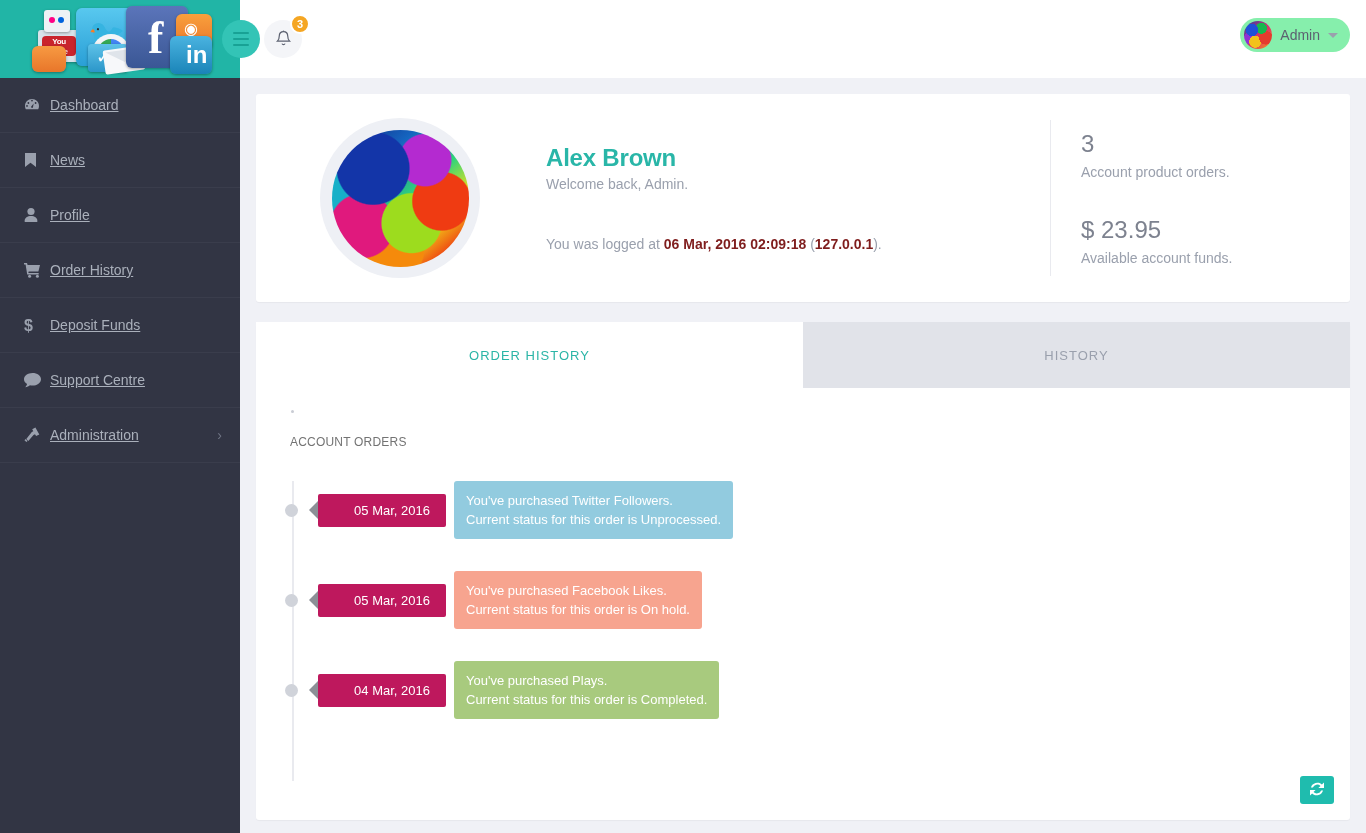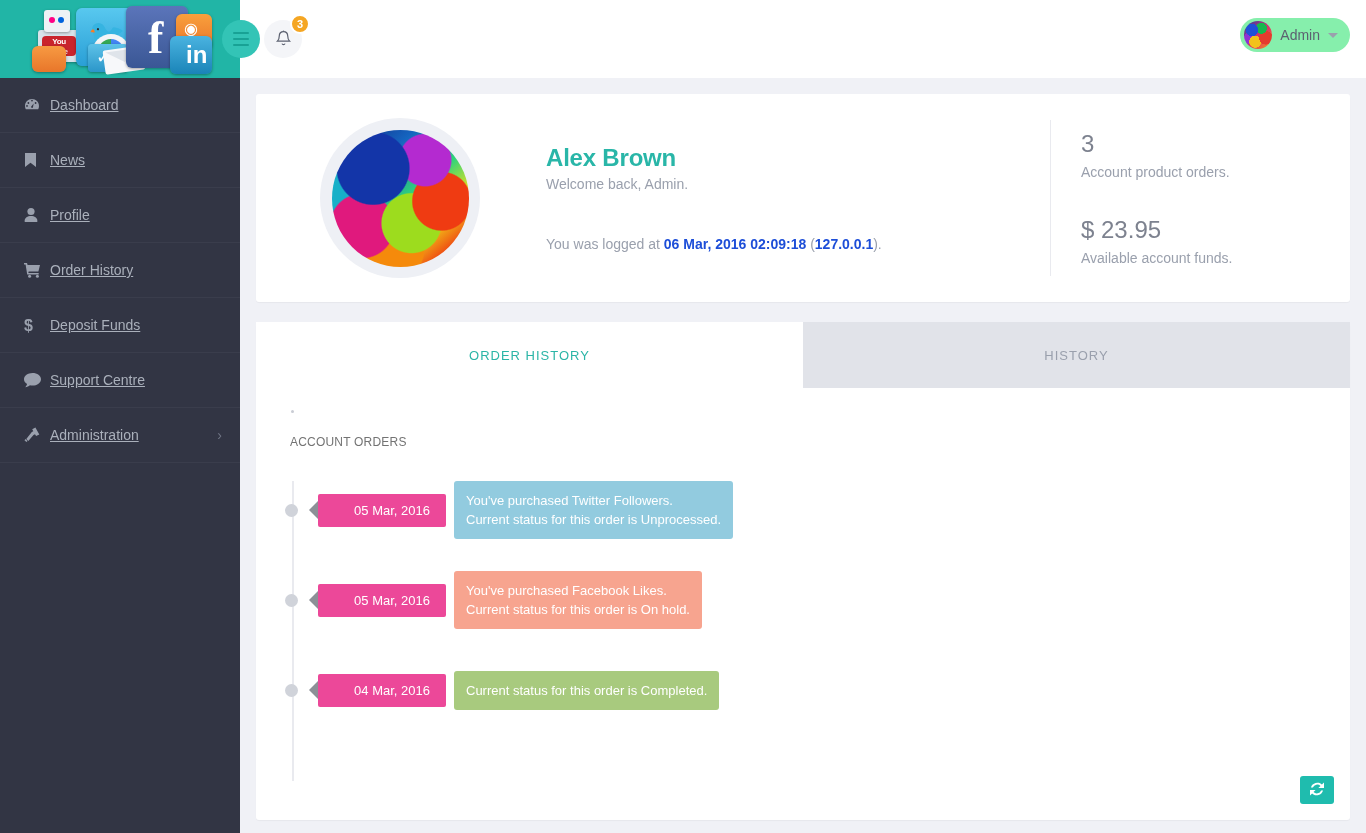--- a/index.html
+++ b/index.html
@@ -124,21 +124,21 @@
       radial-gradient(circle at 58% 68%, #9ddc1e 0 24%, transparent 25%),
       radial-gradient(circle at 22% 70%, #e0197d 0 22%, transparent 23%),
       radial-gradient(circle at 46% 88%, #f58a0b 0 20%, transparent 21%),
       radial-gradient(circle at 14% 46%, #17b0c8 0 18%, transparent 19%),
       linear-gradient(140deg,#10207a,#1565c0 28%,#2fd47a 52%,#f2e118 70%,#ef3b12 88%);
   }
   #profile-main { margin-left: 66px; flex: 1; }
   #profile-name { font-size: 24px; font-weight: bold; color: #29b6a8; letter-spacing: -.2px; }
   #profile-welcome { font-size: 14px; color: #9aa0ad; margin-top: 4px; }
   #profile-logged { font-size: 14px; color: #9aa0ad; margin-top: 44px; }
-  #profile-logged b { color: #1d4ed8; }
+  #profile-logged b { color: #7f1d1d; }
   #stats {
     width: 300px; border-left: 1px solid #e9eaef; padding-left: 30px;
     align-self: stretch; display: flex; flex-direction: column; justify-content: center; gap: 36px;
     margin: 26px 0;
   }
   .stat-value { font-size: 24px; color: #7d828f; font-weight: normal; }
   .stat-label { font-size: 14px; color: #9aa0ad; margin-top: 6px; }
 
   
   #tabs-card { margin-top: 20px; height: 498px; position: relative; }
@@ -157,21 +157,21 @@
   
   #timeline { position: relative; margin-top: 32px; padding-left: 0; }
   #timeline-line { position: absolute; left: 2px; top: 0; width: 2px; height: 300px; background: #e9eaef; }
   .tl-row { display: flex; align-items: center; position: relative; height: 58px; margin-bottom: 32px; }
   .tl-dot {
     position: absolute; left: -5px; top: 50%; margin-top: -6px;
     width: 13px; height: 13px; border-radius: 50%; background: #d0d3da;
   }
   .tl-date-wrap { position: relative; margin-left: 28px; display: flex; align-items: center; }
   .tl-date {
-    background: #ec4899; color: #fff; font-size: 13px;
+    background: #be185d; color: #fff; font-size: 13px;
     padding: 9px 16px 9px 20px; min-width: 128px; text-align: right; border-radius: 2px;
   }
   .tl-date::before {
     content: ""; position: absolute; left: -9px; top: 50%; margin-top: -9px;
     border-top: 9px solid transparent; border-bottom: 9px solid transparent;
     border-right: 9px solid #8c8f96;
   }
   .tl-msg {
     margin-left: 8px; color: #fff; font-size: 13px; line-height: 19px;
     padding: 10px 12px; border-radius: 3px;
@@ -369,20 +369,21 @@
               <div>Current status for this order is On hold.</div>
             </div>
           </div>
         </div>
 
         <div class="tl-row">
           <div class="tl-dot"></div>
           <div class="tl-date-wrap">
             <div class="tl-date">04 Mar, 2016</div>
             <div class="tl-msg" style="background:#a8ca7e">
+              <div>You've purchased Plays.</div>
               <div>Current status for this order is Completed.</div>
             </div>
           </div>
         </div>
       </div>
     </div>
 
     <button id="refresh-btn">
       <span>
         <svg width="14" height="14" viewBox="0 0 16 16" fill="#fff">

